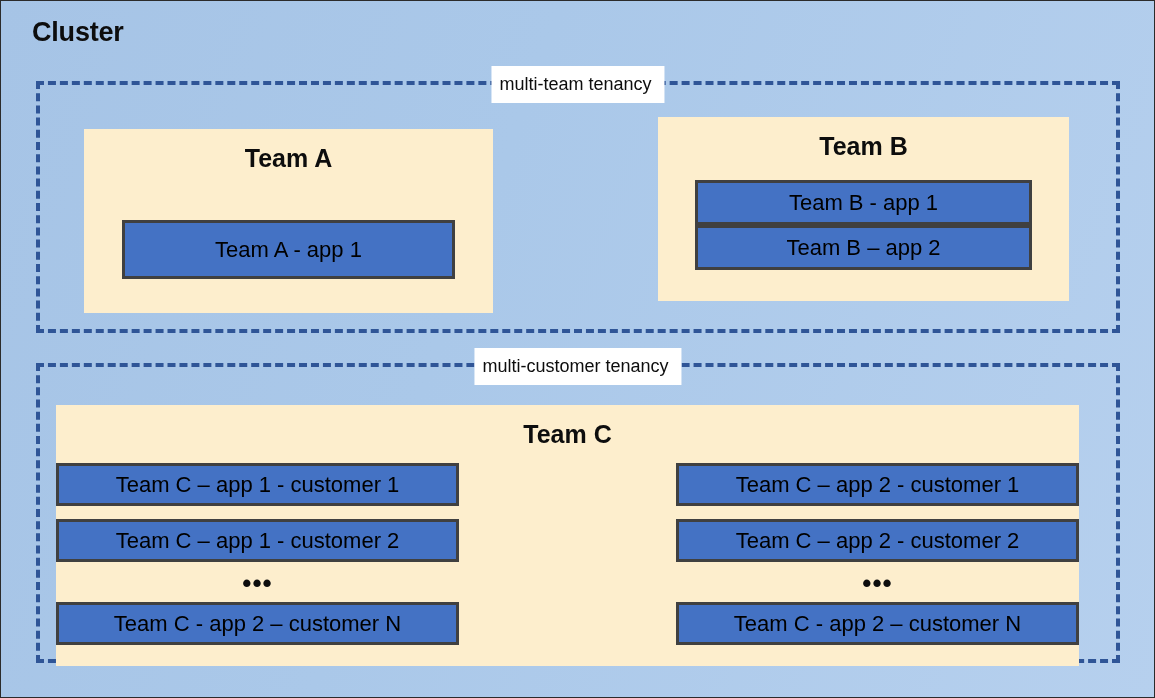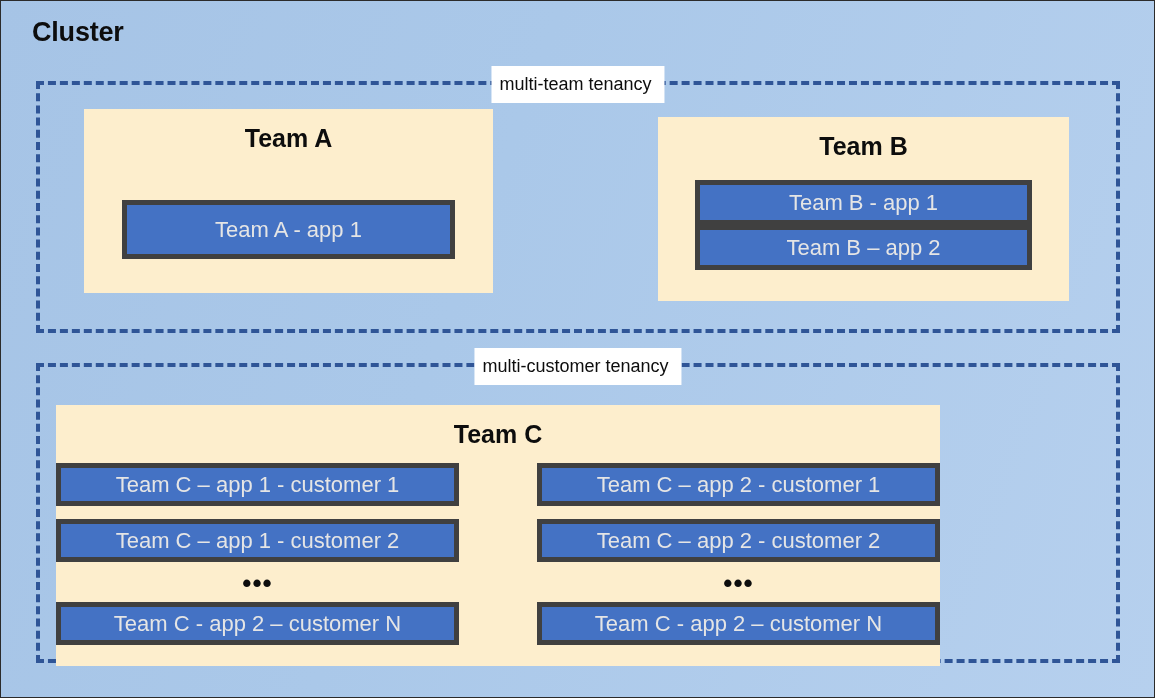--- a/index.html
+++ b/index.html
@@ -67,41 +67,41 @@
     padding: 9px 13px 10px 8px;
     white-space: nowrap;
   }
 
   
   .team-box {
     position: absolute;
     box-sizing: border-box;
     background: #fdeecd;
   }
-  #team-a { left: 83px;  top: 108px; width: 409px; height: 184px; }
+  #team-a { left: 83px;  top: 128px; width: 409px; height: 184px; }
   #team-b { left: 657px; top: 116px; width: 411px; height: 184px; }
-  #team-c { left: 55px;  top: 404px; width: 884px; height: 261px; }
+  #team-c { left: 55px;  top: 404px; width: 1023px; height: 261px; }
 
   .team-title {
     text-align: center;
     font-size: 25px;
     font-weight: bold;
     color: #0d0d0d;
     line-height: 1;
   }
   #team-a .team-title,
   #team-b .team-title { padding-top: 17px; }
   #team-c .team-title { padding-top: 17px; }
 
   
   .app-box {
     box-sizing: border-box;
     background: #4472c4;
-    border: 5px solid #404040;
-    color: #e5e5e5;
+    border: 3px solid #404040;
+    color: #000000;
     font-size: 22px;
     line-height: 1;
     display: flex;
     align-items: center;
     justify-content: center;
     text-align: center;
     white-space: nowrap;
   }
 
   

